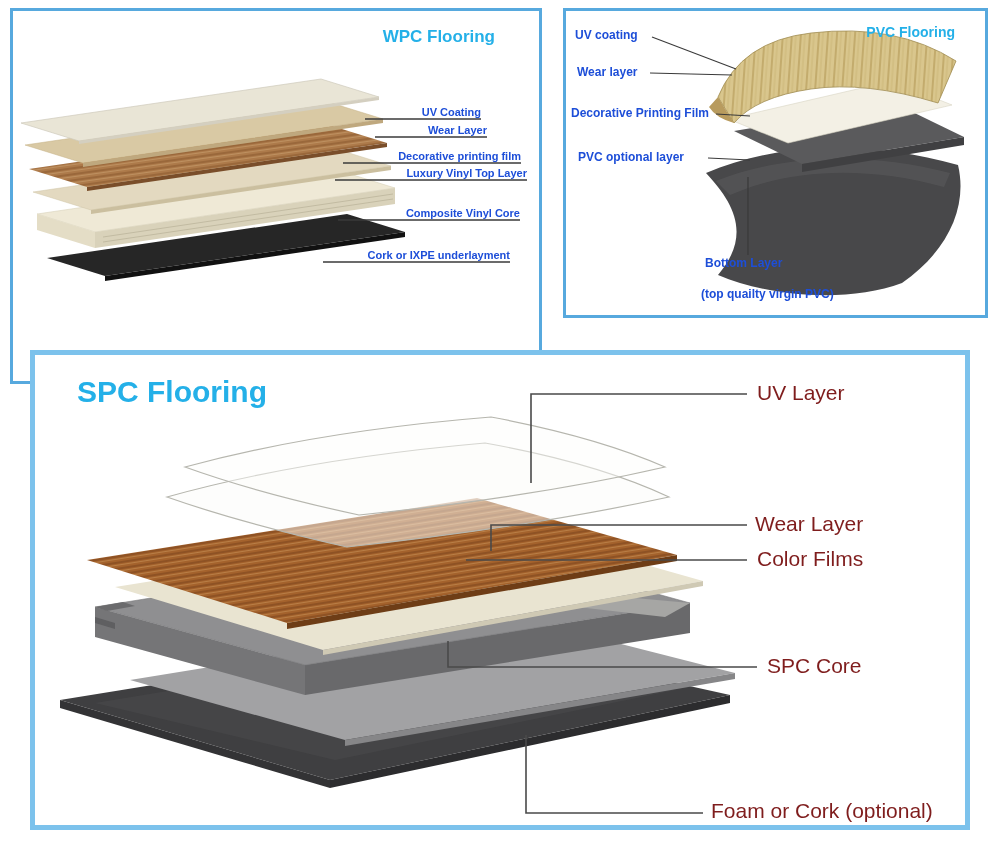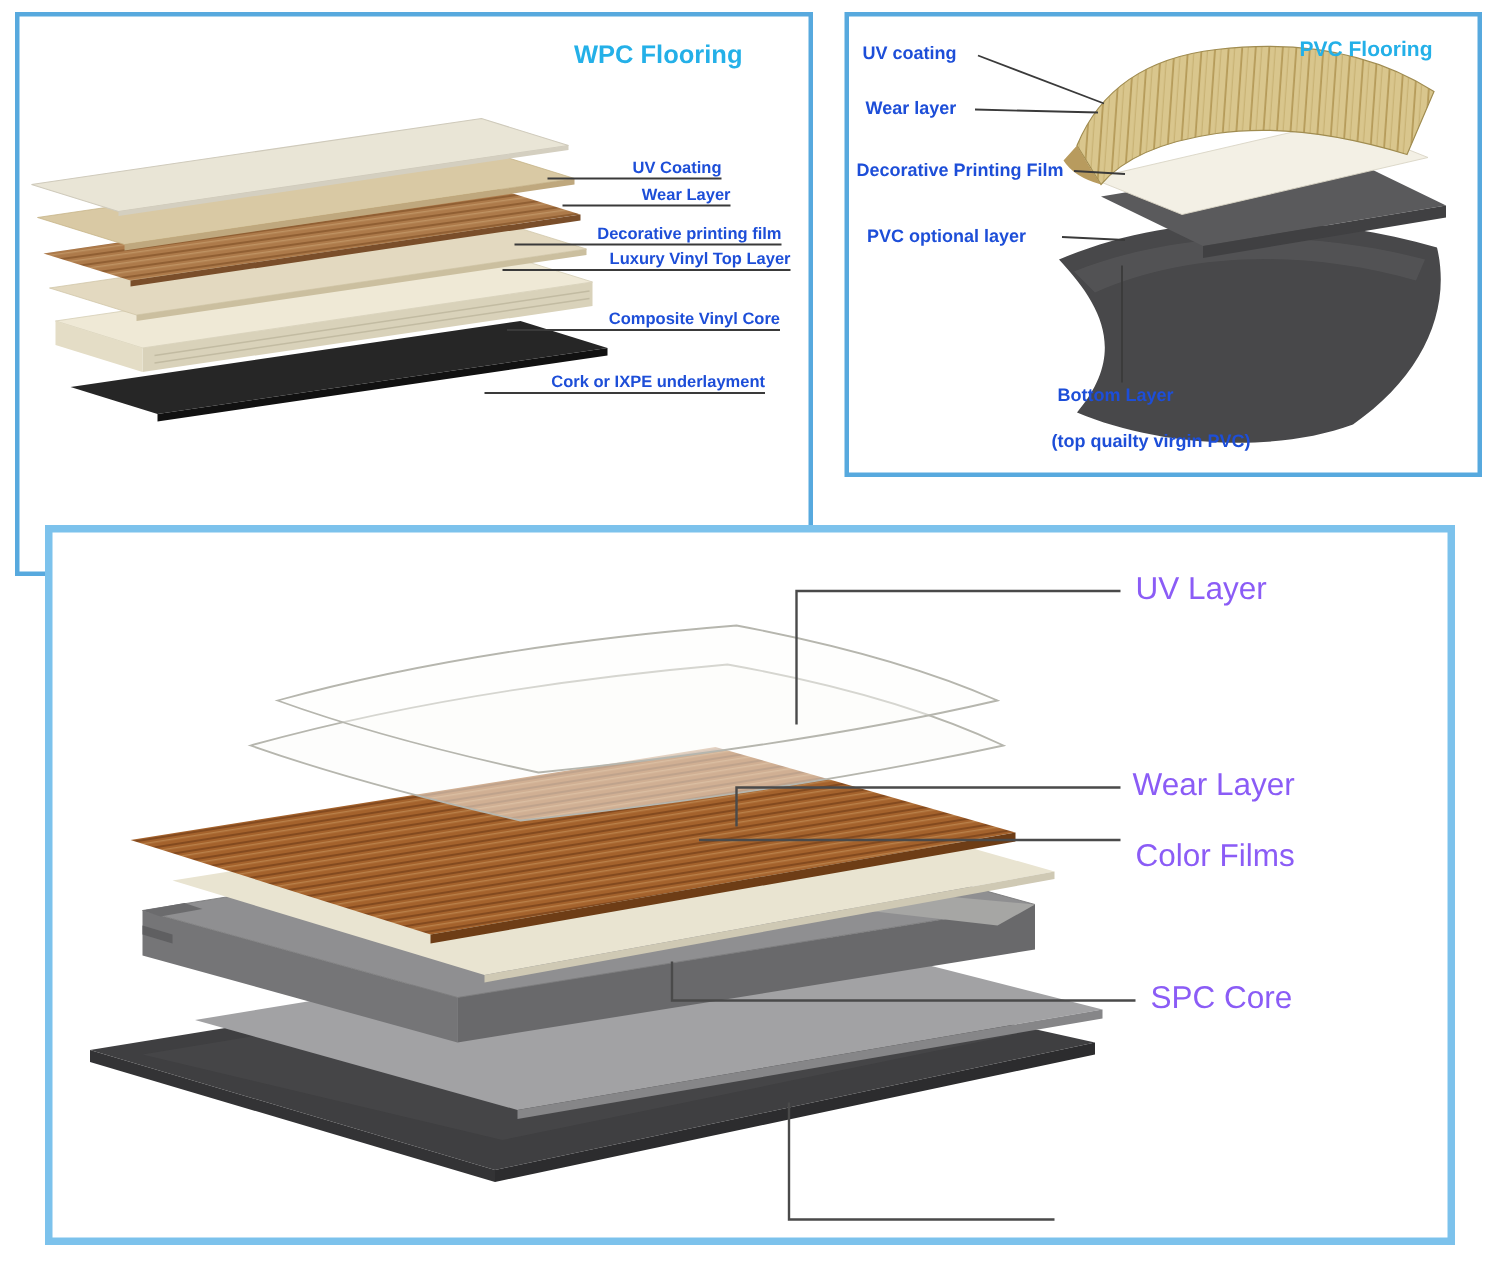--- a/index.html
+++ b/index.html
@@ -10,21 +10,21 @@
   }
   .panel { position:absolute; background:#ffffff; }
   #panel-wpc { left:10px;  top:8px;   width:532px; height:376px; border:3px solid #57a9de; }
   #panel-pvc { left:563px; top:8px;   width:425px; height:310px; border:3px solid #57a9de; }
   #panel-spc { left:30px;  top:350px; width:940px; height:480px; border:5px solid #7cc2ec; }
   svg.diagram { position:absolute; left:0; top:0; display:block; }
   .title { position:absolute; color:#24b0e8; font-weight:bold; white-space:nowrap; }
   .lbl { position:absolute; color:#1d4ed8; white-space:nowrap; }
   .lbl.sm  { font-size:11px; font-weight:bold; }
   .lbl.md  { font-size:12px; font-weight:bold; }
-  .lbl.big { font-size:21px; font-weight:normal; color:#8b5cf6; }
+  .lbl.big { font-size:21px; font-weight:normal; color:#7f1d1d; }
 </style>
 </head>
 <body>
 
 <div class="panel" id="panel-wpc">
   <svg class="diagram" width="526" height="294" viewBox="0 0 526 294">
     <defs>
       <pattern id="wpc-grain" width="12" height="6" patternUnits="userSpaceOnUse" patternTransform="rotate(-8)">
         <rect width="12" height="6" fill="#ad7a4a"></rect>
         <path d="M0 2 H12" stroke="#8d5c30" stroke-width="1.2"></path>
@@ -182,17 +182,19 @@
 
     <g stroke="#4a4a4a" stroke-width="1.6" fill="none">
       <polyline points="496,128 496,39 712,39"></polyline>
       <polyline points="456,196 456,170 712,170"></polyline>
       <polyline points="431,205 712,205"></polyline>
       <polyline points="413,286 413,312 722,312"></polyline>
       <polyline points="491,380 491,458 668,458"></polyline>
     </g>
   </svg>
 
+  <div class="title" style="left:42px; top:20px; font-size:30px;">SPC Flooring</div>
   <div class="lbl big" style="left:722px; top:26px;">UV Layer</div>
   <div class="lbl big" style="left:720px; top:157px;">Wear Layer</div>
-  <div class="lbl big" style="left:722px; top:192px;margin-top:12px;">Color Films</div>
+  <div class="lbl big" style="left:722px; top:192px;">Color Films</div>
   <div class="lbl big" style="left:732px; top:299px;">SPC Core</div>
+  <div class="lbl big" style="left:676px; top:444px;">Foam or Cork (optional)</div>
 </div>
 
 </body></html>

